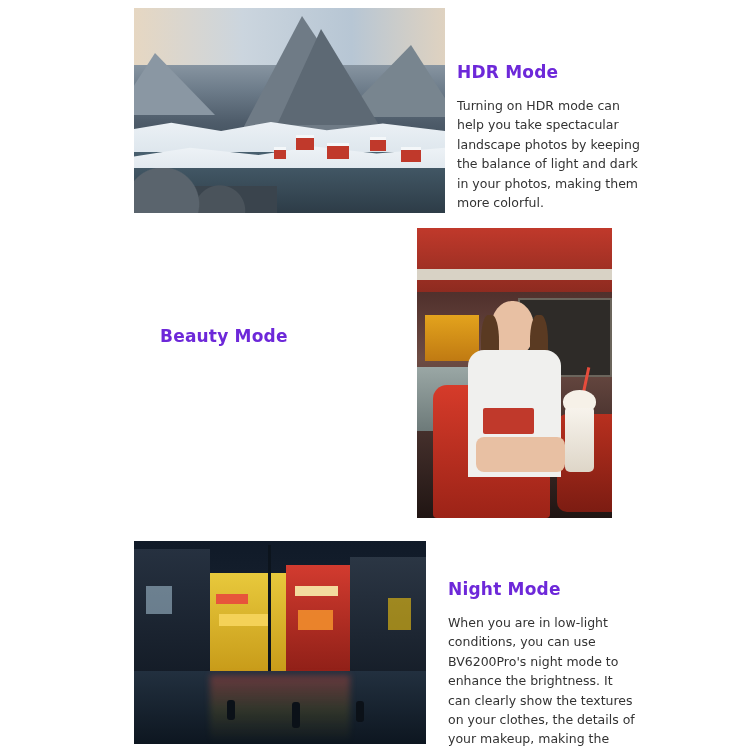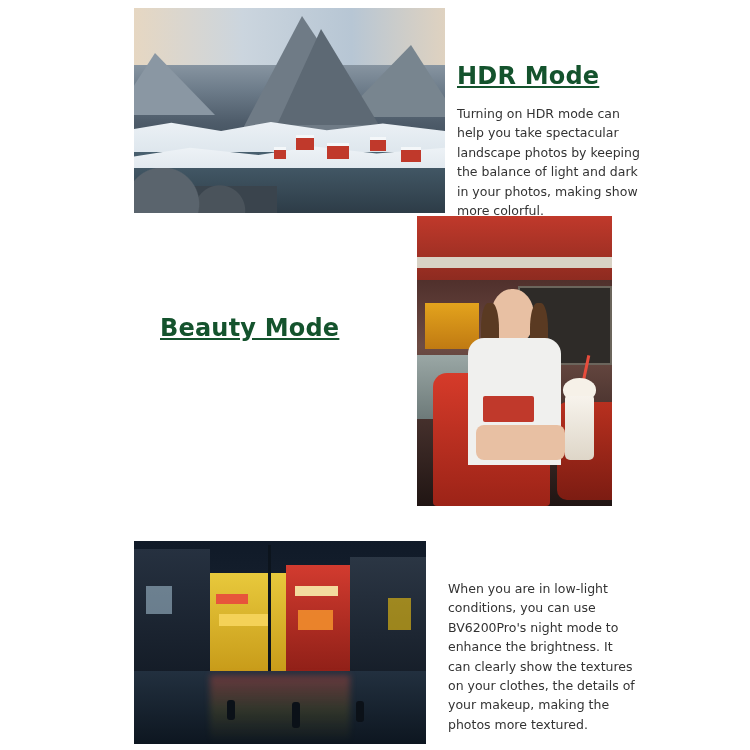--- a/index.html
+++ b/index.html
@@ -33,43 +33,42 @@
     background: #2a2f36;
     flex: none;
   }
 
   .text-col {
     flex: none;
     position: relative;
   }
 
   .heading {
-    color: #14532d;
-    font-size: 24px;
+    color: #6d28d9;
+    font-size: 17px;
     font-weight: bold;
     letter-spacing: 0.2px;
     margin: 0 0 14px 0;
     white-space: nowrap;
-    text-decoration: underline;
   }
 
   .body-text {
     color: #333333;
     font-size: 12.5px;
     line-height: 1.55;
     margin: 0;
   }
 
   
   #sec-hdr { left: 134px; top: 8px; }
   #sec-hdr .photo { width: 311px; height: 205px; }
   #sec-hdr .text-col { width: 185px; margin-left: 12px; padding-top: 54px; }
 
   
-  #sec-beauty { left: 160px; top: 216px; }
+  #sec-beauty { left: 160px; top: 228px; }
   #sec-beauty .text-col { width: 200px; padding-top: 98px; }
   #sec-beauty .photo { width: 195px; height: 290px; margin-left: 57px; }
 
   
   #sec-night { left: 134px; top: 541px; }
   #sec-night .photo { width: 292px; height: 203px; }
   #sec-night .text-col { width: 190px; margin-left: 22px; padding-top: 38px; }
 
   
   .img-hdr {
@@ -279,21 +278,21 @@
       <div class="shore"></div>
       <div class="hut h1"></div>
       <div class="hut h2"></div>
       <div class="hut h3"></div>
       <div class="hut h4"></div>
       <div class="hut h5"></div>
       <div class="rocks"></div>
     </div>
     <div class="text-col">
       <h2 class="heading">HDR Mode</h2>
-      <p class="body-text">Turning on HDR mode can help you take spectacular landscape photos by keeping the balance of light and dark in your photos, making show more colorful.</p>
+      <p class="body-text">Turning on HDR mode can help you take spectacular landscape photos by keeping the balance of light and dark in your photos, making them more colorful.</p>
     </div>
   </div>
 
   <div class="section" id="sec-beauty">
     <div class="text-col">
       <h2 class="heading">Beauty Mode</h2>
     </div>
     <div class="photo img-beauty">
       <div class="ceiling"></div>
       <div class="ceiling-strip"></div>
@@ -328,17 +327,18 @@
       <div class="sign s5"></div>
       <div class="sign s6"></div>
       <div class="pole"></div>
       <div class="road"></div>
       <div class="reflect"></div>
       <div class="person p1"></div>
       <div class="person p2"></div>
       <div class="person p3"></div>
     </div>
     <div class="text-col">
+      <h2 class="heading">Night Mode</h2>
       <p class="body-text">When you are in low-light conditions, you can use BV6200Pro's night mode to enhance the brightness. It can clearly show the textures on your clothes, the details of your makeup, making the photos more textured.</p>
     </div>
   </div>
 
 </div>
 
 </body></html>

